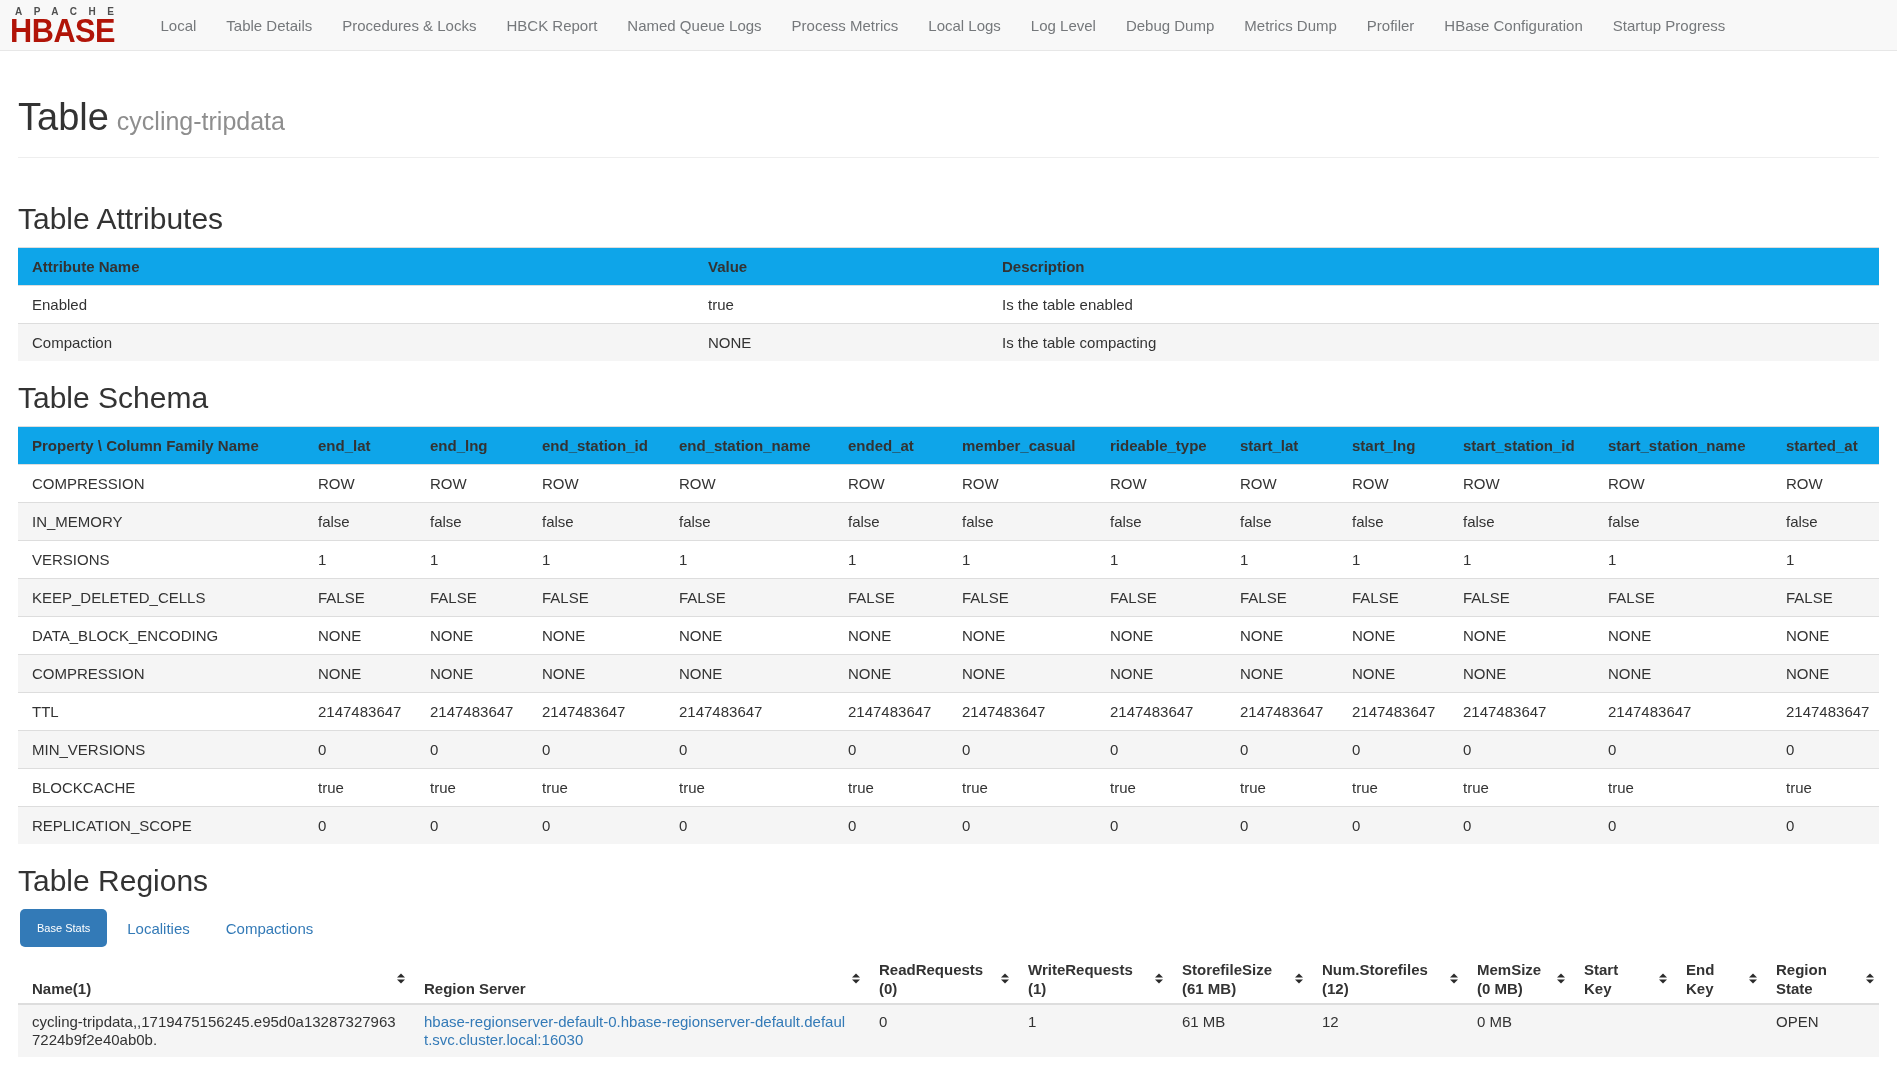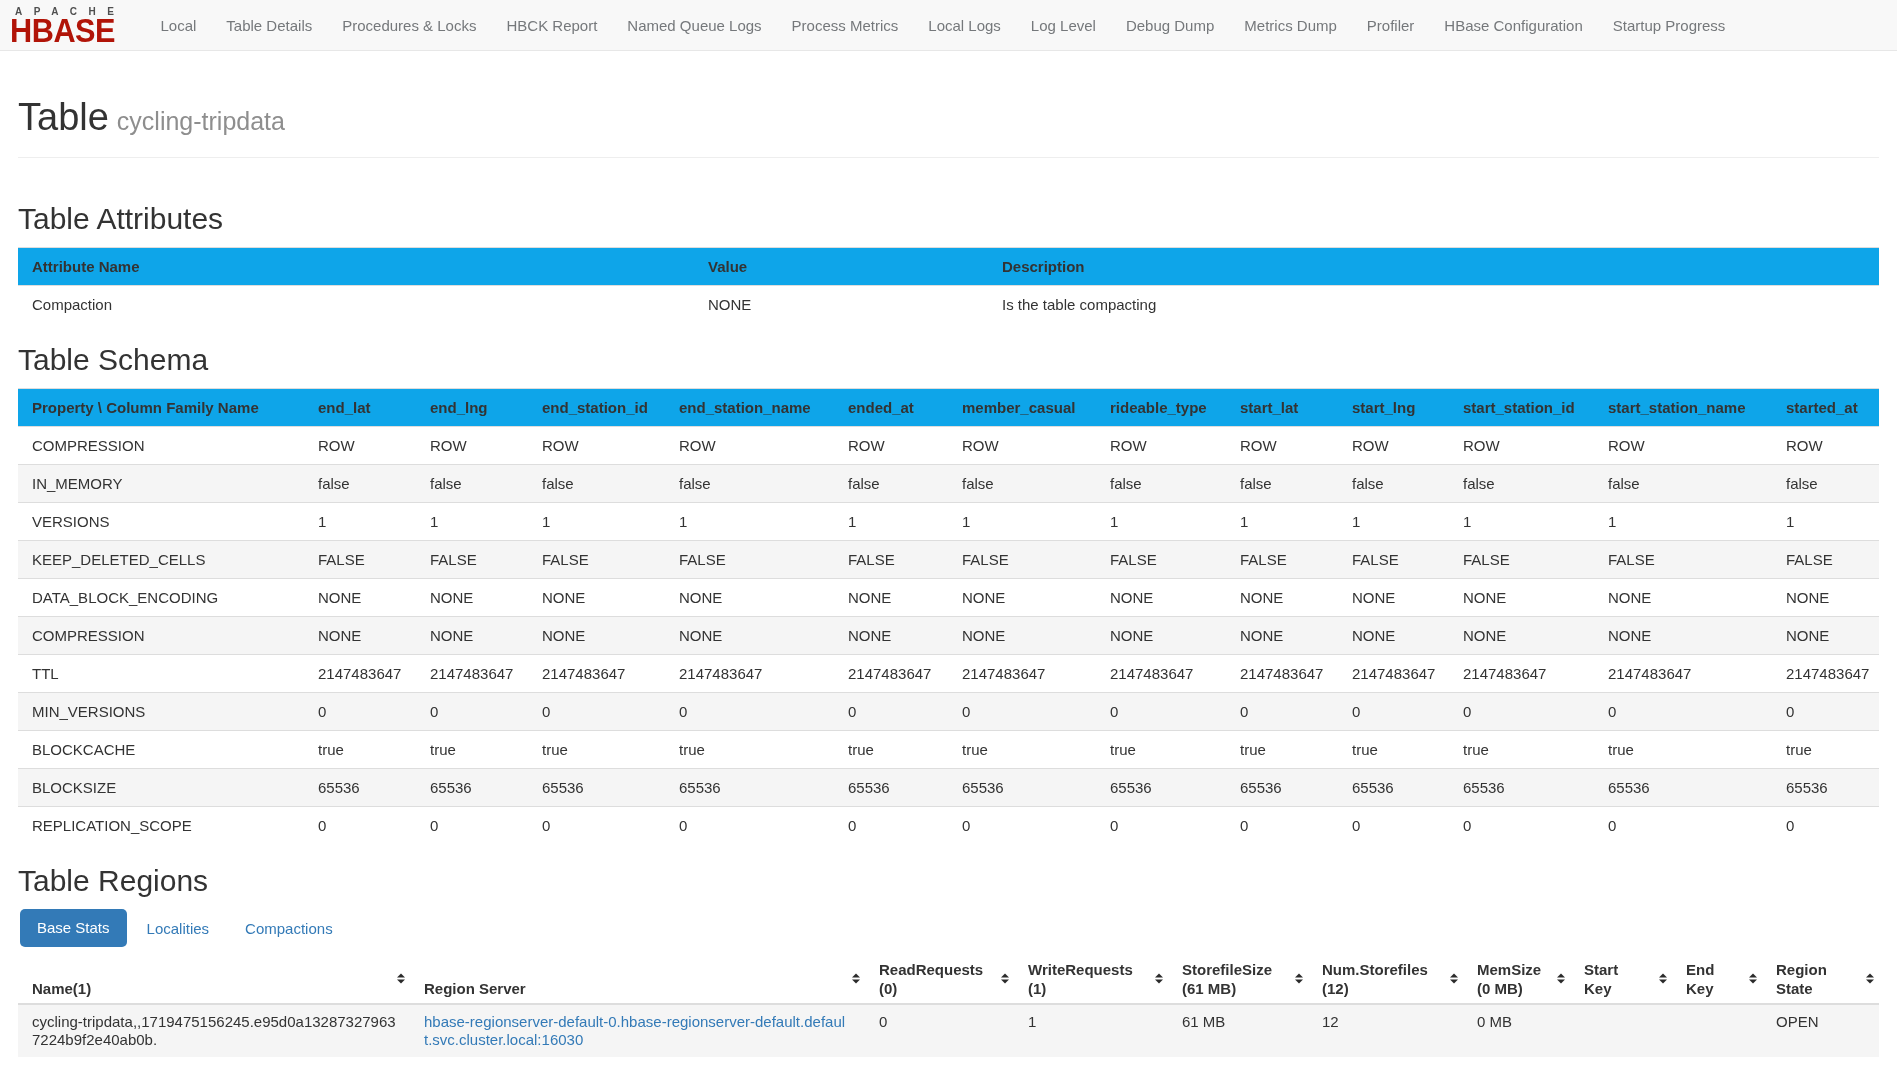--- a/index.html
+++ b/index.html
@@ -52,21 +52,21 @@
     white-space:nowrap; text-overflow:clip;
   }
   .data-table thead tr { background:#0ea5e9; }
   .data-table thead th { font-weight:bold; color:#333; }
   .data-table tbody tr:nth-child(even) { background:#f5f5f5; }
 
   
   .tabs { margin:0 0 8px 2px; display:flex; align-items:center; }
   .tab-btn {
     background:#337ab7; color:#fff; border:none; border-radius:5px;
-    padding:10px 17px; font-size:15px; line-height:18px; text-decoration:none;
+    padding:10px 17px; font-size:11px; line-height:18px; text-decoration:none;
     display:inline-block; cursor:pointer;
     font-family:"Liberation Sans","DejaVu Sans",sans-serif;
   }
   .tab-link {
     color:#337ab7; text-decoration:none; padding:10px 16px; font-size:15px;
     display:inline-block; margin-left:4px;text-align:center;
   }
 
   
   .regions-table thead th {
@@ -157,20 +157,25 @@
         <col>
       </colgroup>
     <thead>
         <tr>
           <th>Attribute Name</th>
           <th>Value</th>
           <th>Description</th>
         </tr>
       </thead>
       <tbody>
+        <tr>
+          <td>Enabled</td>
+          <td>true</td>
+          <td>Is the table enabled</td>
+        </tr>
         <tr>
           <td>Compaction</td>
           <td>NONE</td>
           <td>Is the table compacting</td>
         </tr>
       </tbody>
   </table>
 
   <h2 class="section-heading">Table Schema</h2>
   <table class="data-table" id="schema-table">
@@ -336,35 +341,20 @@
           <td>true</td>
           <td>true</td>
           <td>true</td>
           <td>true</td>
           <td>true</td>
           <td>true</td>
           <td>true</td>
           <td>true</td>
         </tr>
         <tr>
-          <td>BLOCKSIZE</td>
-          <td>65536</td>
-          <td>65536</td>
-          <td>65536</td>
-          <td>65536</td>
-          <td>65536</td>
-          <td>65536</td>
-          <td>65536</td>
-          <td>65536</td>
-          <td>65536</td>
-          <td>65536</td>
-          <td>65536</td>
-          <td>65536</td>
-        </tr>
-        <tr>
           <td>REPLICATION_SCOPE</td>
           <td>0</td>
           <td>0</td>
           <td>0</td>
           <td>0</td>
           <td>0</td>
           <td>0</td>
           <td>0</td>
           <td>0</td>
           <td>0</td>

